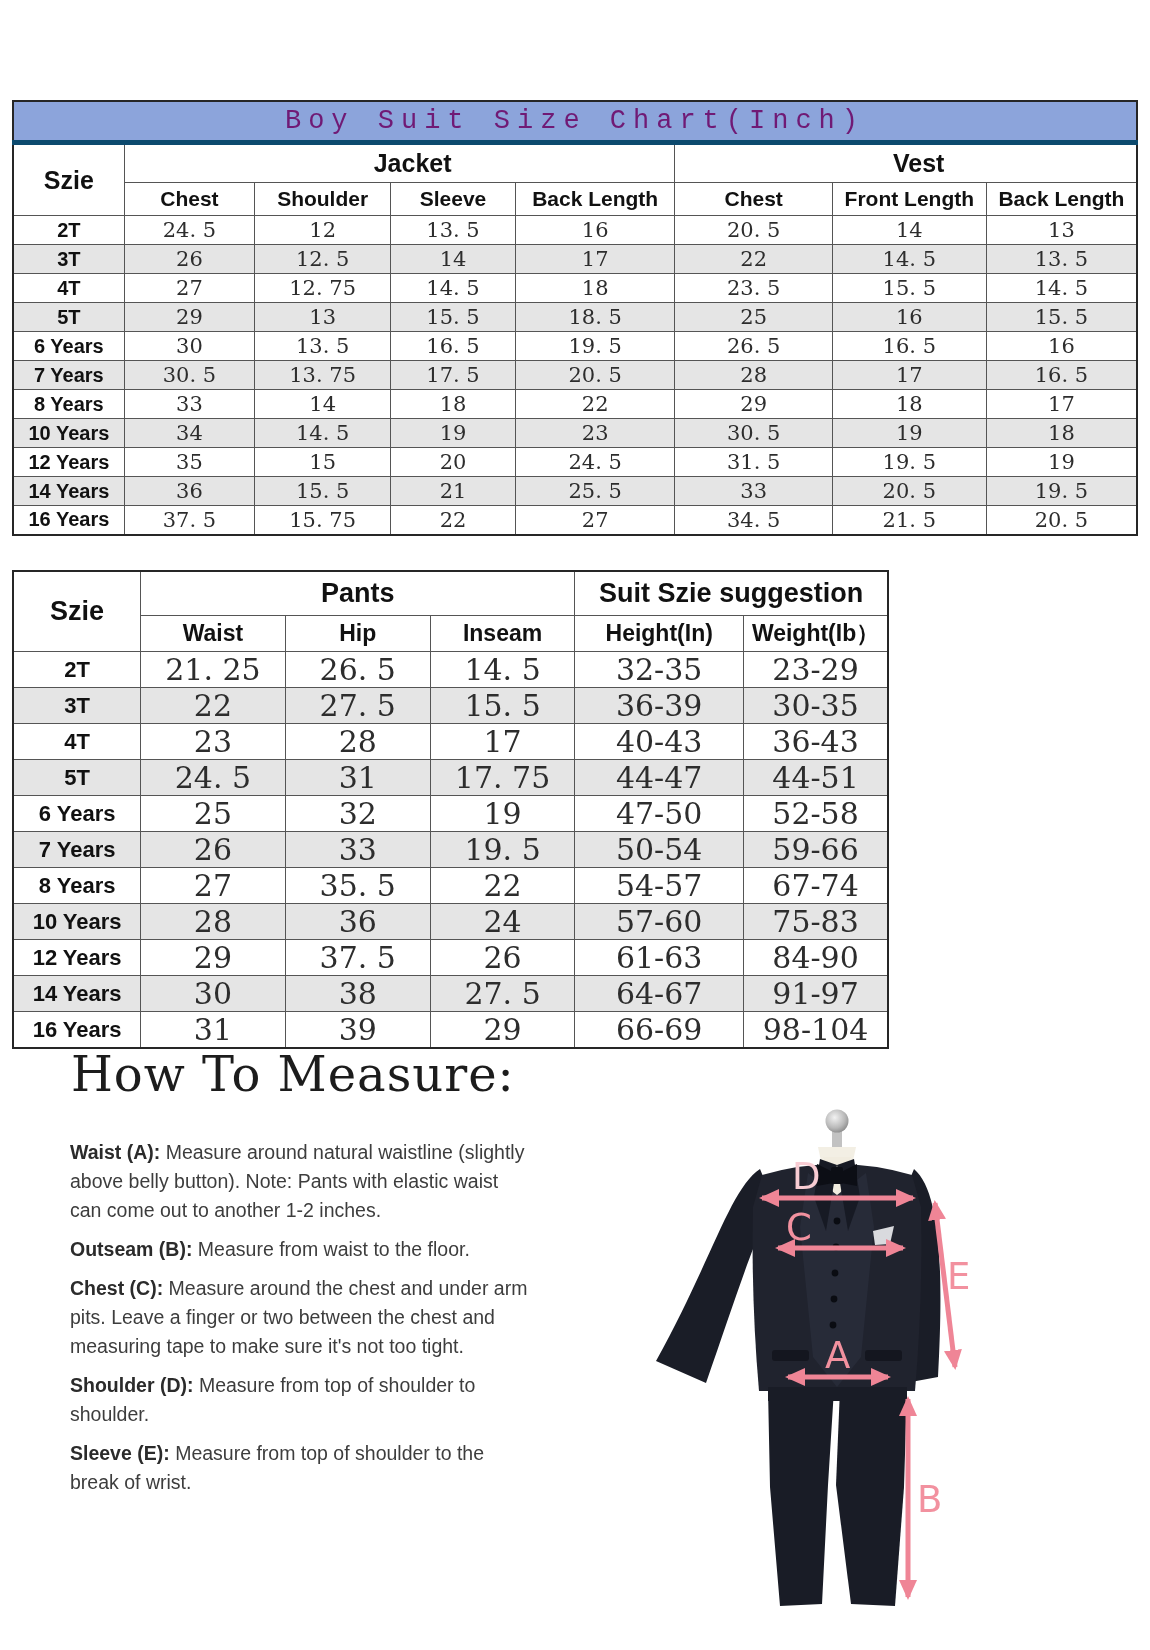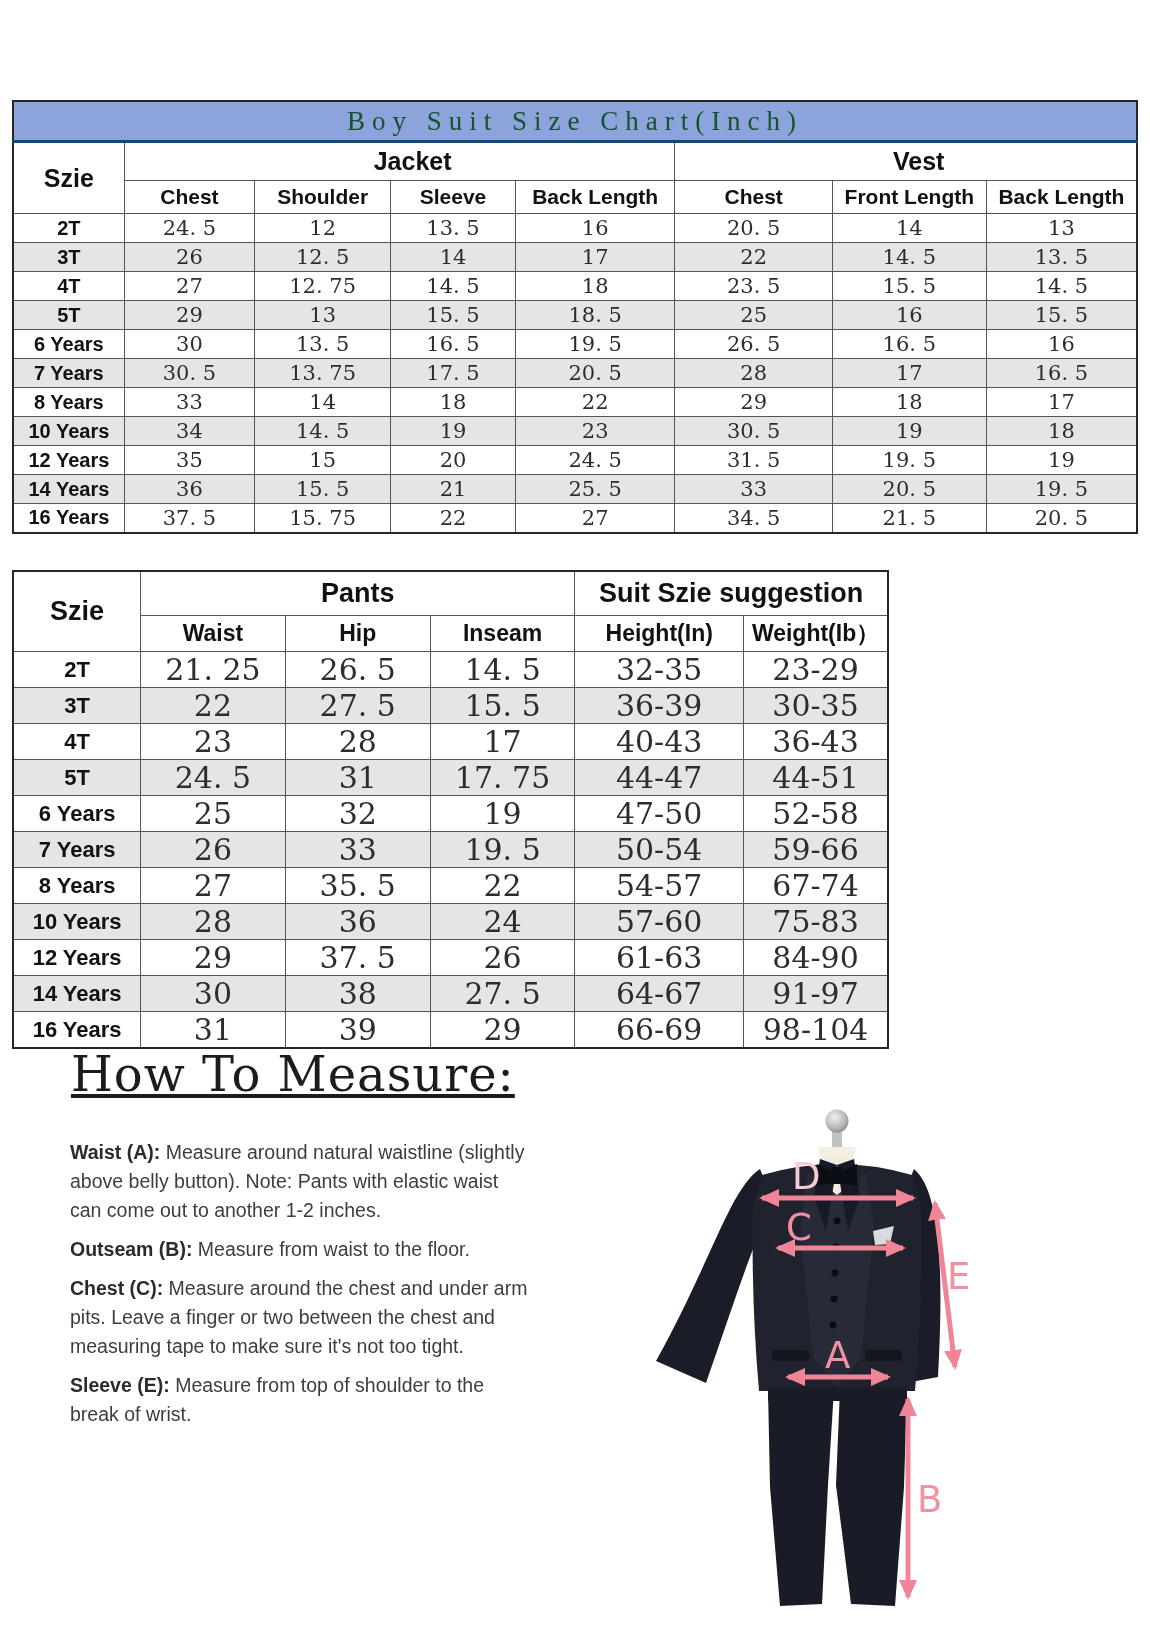--- a/index.html
+++ b/index.html
@@ -5,23 +5,23 @@
   html,body{margin:0;padding:0;}
   body{width:1150px;height:1650px;position:relative;background:#ffffff;overflow:hidden;
        font-family:"Liberation Sans",sans-serif;}
   .page{position:absolute;inset:0;}
 
   
   .size-table{border-collapse:collapse;table-layout:fixed;background:#fff;
               border:2px solid #262626;}
   .size-table th,.size-table td{border:1px solid #555555;text-align:center;
               vertical-align:middle;padding:0;overflow:hidden;white-space:nowrap;}
-  .title-row th{background:#8CA4DB;color:#14532d;font-family:Liberation Serif, serif;
+  .title-row th{background:#8CA4DB;color:#701a75;font-family:Liberation Mono, monospace;
               font-weight:normal;font-size:27px;letter-spacing:7px;height:38px;
-              border-bottom:3px solid #0c4a6e;}
+              border-bottom:5px solid #0c4a6e;}
   tr.alt{background:#e5e5e5;}
   .size-table .corner,.size-table .group,.size-table .colh,.size-table .rowh{
               font-family:"Liberation Sans",sans-serif;font-weight:bold;color:#111;}
   .size-table tbody td{font-family:"DejaVu Serif",serif;color:#2d2d2d;}
 
   #table1{position:absolute;left:12px;top:100px;width:1126px;}
   #table1 .corner{font-size:25px;}
   #table1 .group{font-size:25px;height:37px;padding-left:26px;}
   #table1 .colh{font-size:21px;height:32px;}
   #table1 tbody tr{height:29px;}
@@ -39,21 +39,21 @@
   
   #table1 col.c0{width:9.9%}  #table1 col.c1{width:11.6%} #table1 col.c2{width:12.1%}
   #table1 col.c3{width:11.1%} #table1 col.c4{width:14.2%} #table1 col.c5{width:14.0%}
   #table1 col.c6{width:13.7%} #table1 col.c7{width:13.4%}
   #table2 col.c0{width:14.6%} #table2 col.c1{width:16.5%} #table2 col.c2{width:16.6%}
   #table2 col.c3{width:16.5%} #table2 col.c4{width:19.3%} #table2 col.c5{width:16.5%}
 
   
   .measure-heading{position:absolute;left:71px;top:1046px;margin:0;
       font-family:"DejaVu Serif",serif;font-weight:400;font-size:48px;color:#1c1c1c;
-      letter-spacing:1px;text-decoration:underline;}
+      letter-spacing:1px;}
   .measure-text{position:absolute;left:70px;top:1138px;width:462px;}
   .measure-text p{margin:0 0 10px 0;font-size:19.5px;line-height:29px;color:#3d3d3d;}
   .measure-text p b{color:#2b2b2b;}
   .footnote{margin-top:4px;}
 
   
   .suit-figure{position:absolute;left:620px;top:1055px;width:480px;height:590px;}
 </style>
 </head>
 <body>
@@ -317,20 +317,21 @@
           <td>98-104</td>
         </tr>
       </tbody>
   </table>
 
   <h1 class="measure-heading">How To Measure:</h1>
   <div class="measure-text">
       <p><b>Waist (A):</b> Measure around natural waistline (slightly above belly button). Note: Pants with elastic waist can come out to another 1-2 inches.</p>
       <p><b>Outseam (B):</b> Measure from waist to the floor.</p>
       <p><b>Chest (C):</b> Measure around the chest and under arm pits. Leave a finger or two between the chest and measuring tape to make sure it's not too tight.</p>
+      <p><b>Shoulder (D):</b> Measure from top of shoulder to shoulder.</p>
       <p><b>Sleeve (E):</b> Measure from top of shoulder to the break of wrist.</p>
     </div>
 
   <svg class="suit-figure" viewBox="0 0 480 590" xmlns="http://www.w3.org/2000/svg">
     <defs>
       <radialGradient id="ballGrad" cx="40%" cy="35%" r="75%">
         <stop offset="0%" stop-color="#f2f2f2"></stop>
         <stop offset="60%" stop-color="#b9b9b9"></stop>
         <stop offset="100%" stop-color="#808080"></stop>
       </radialGradient>

